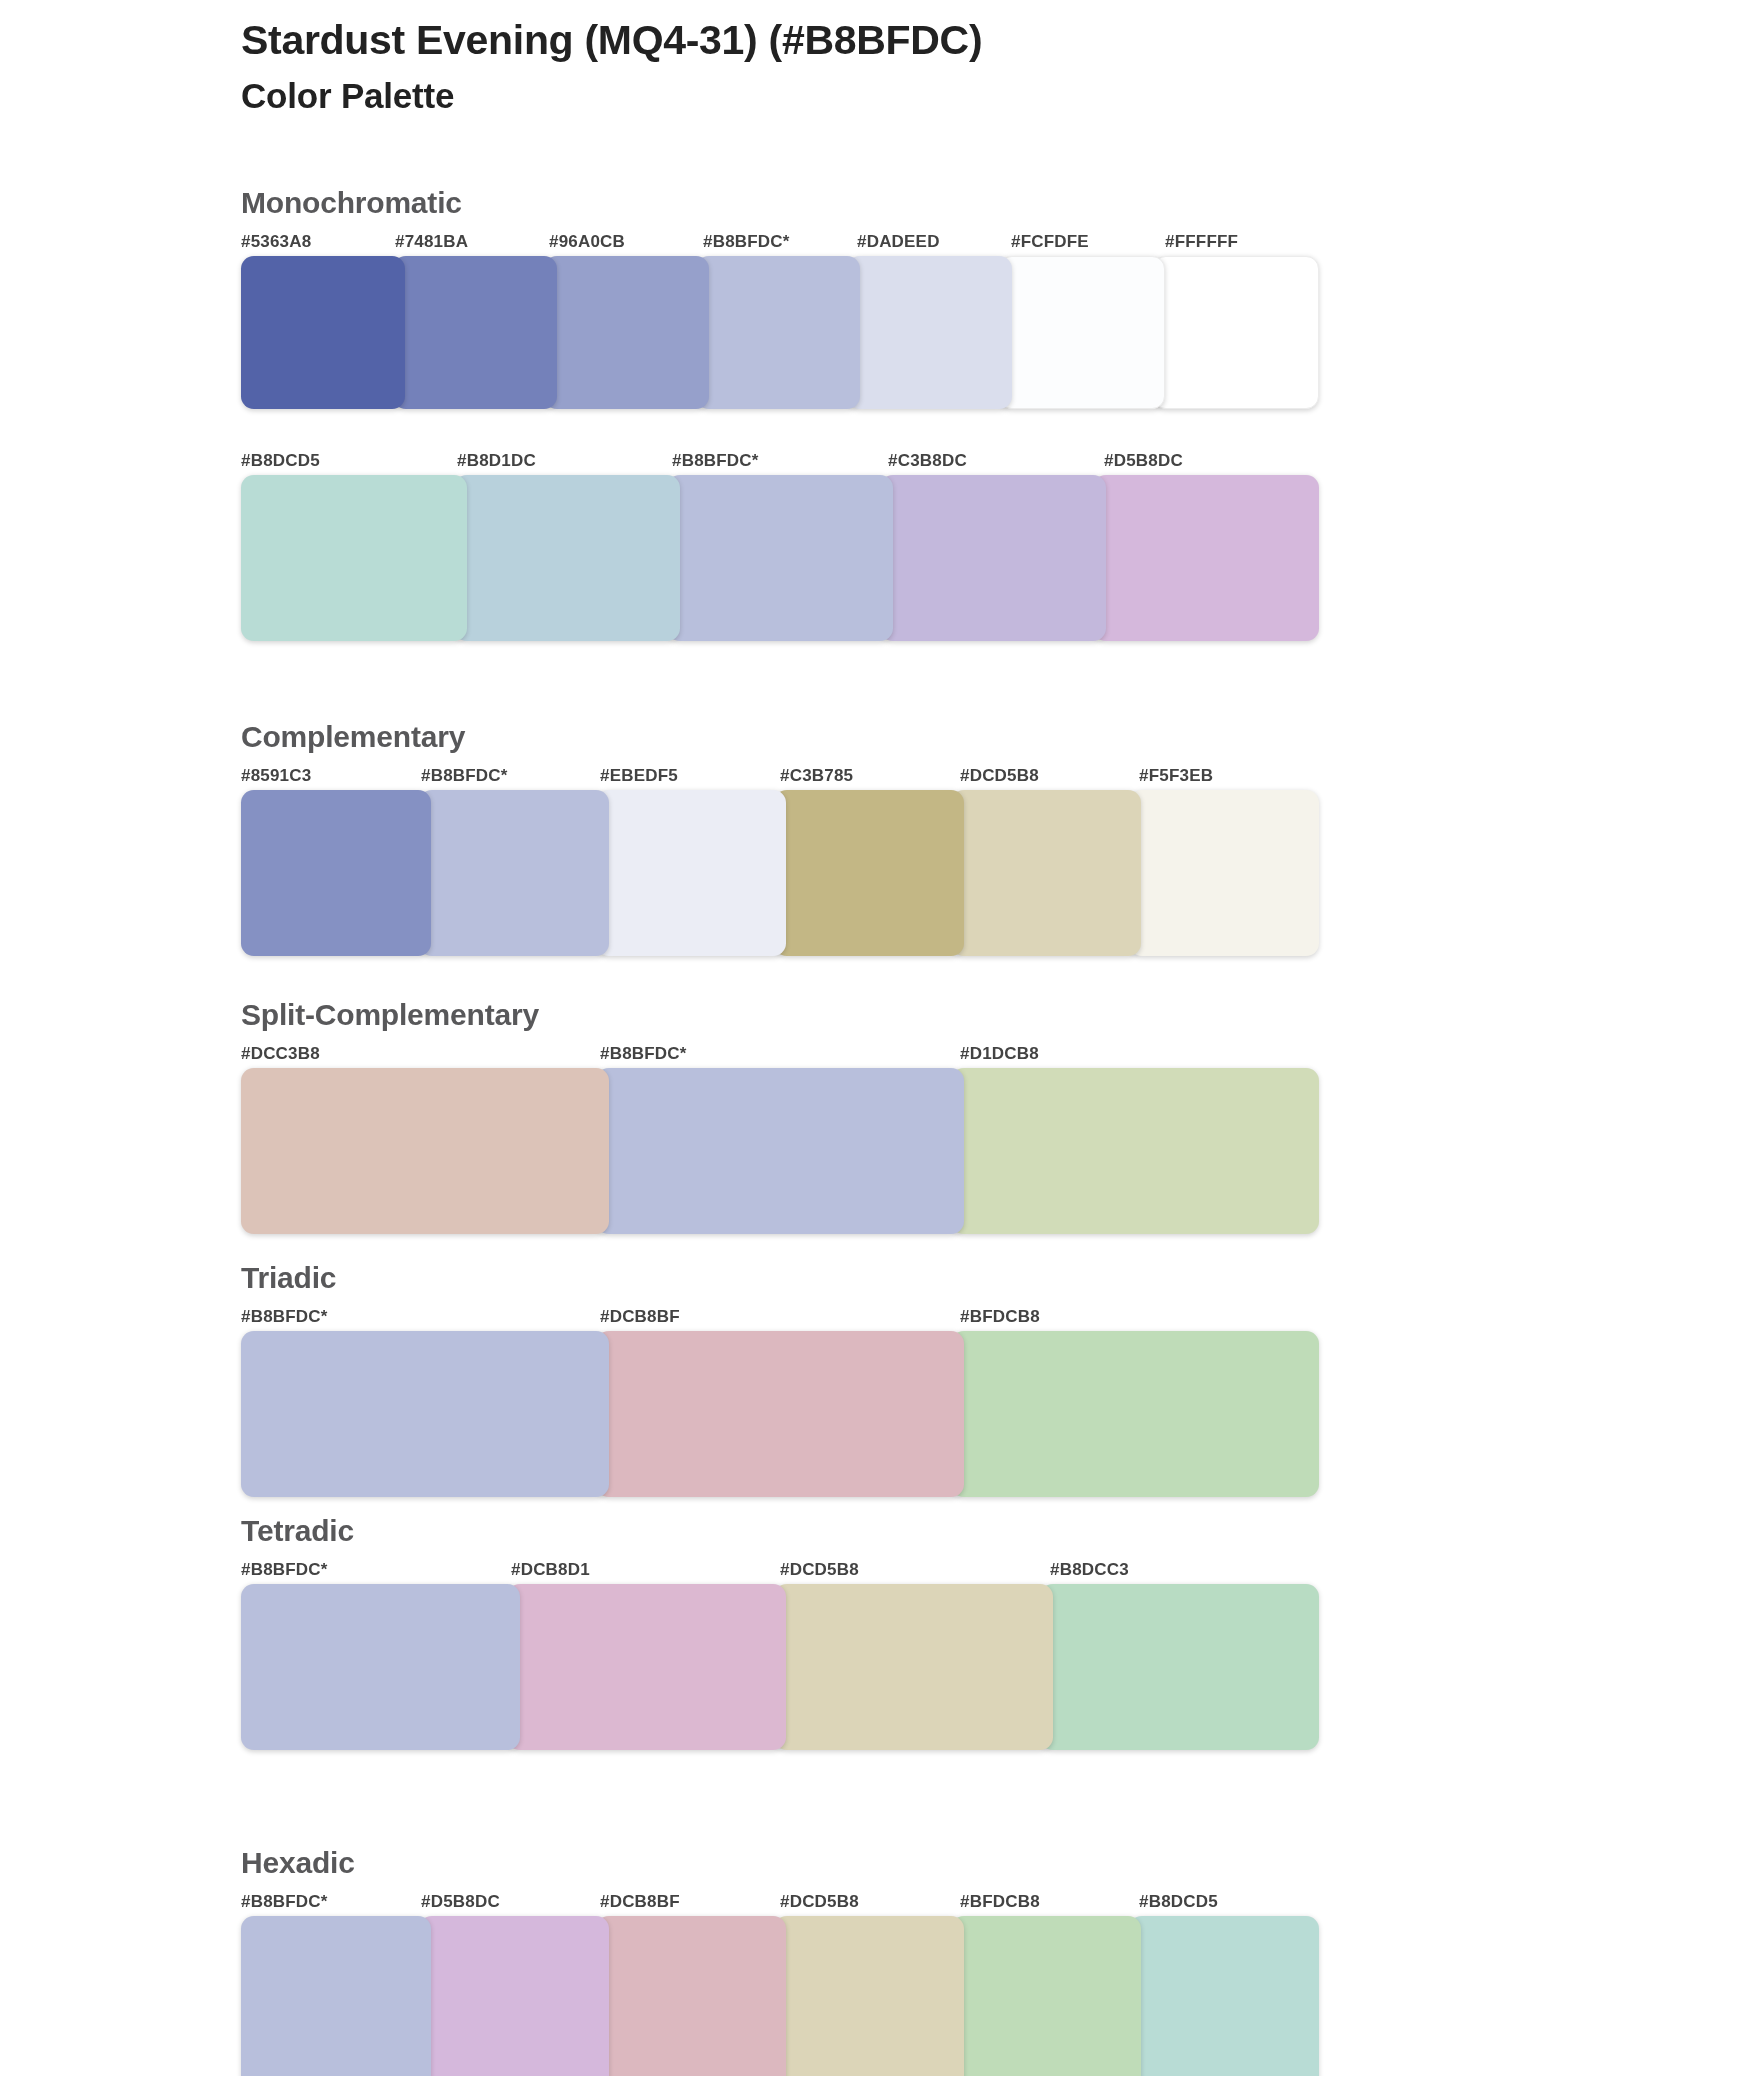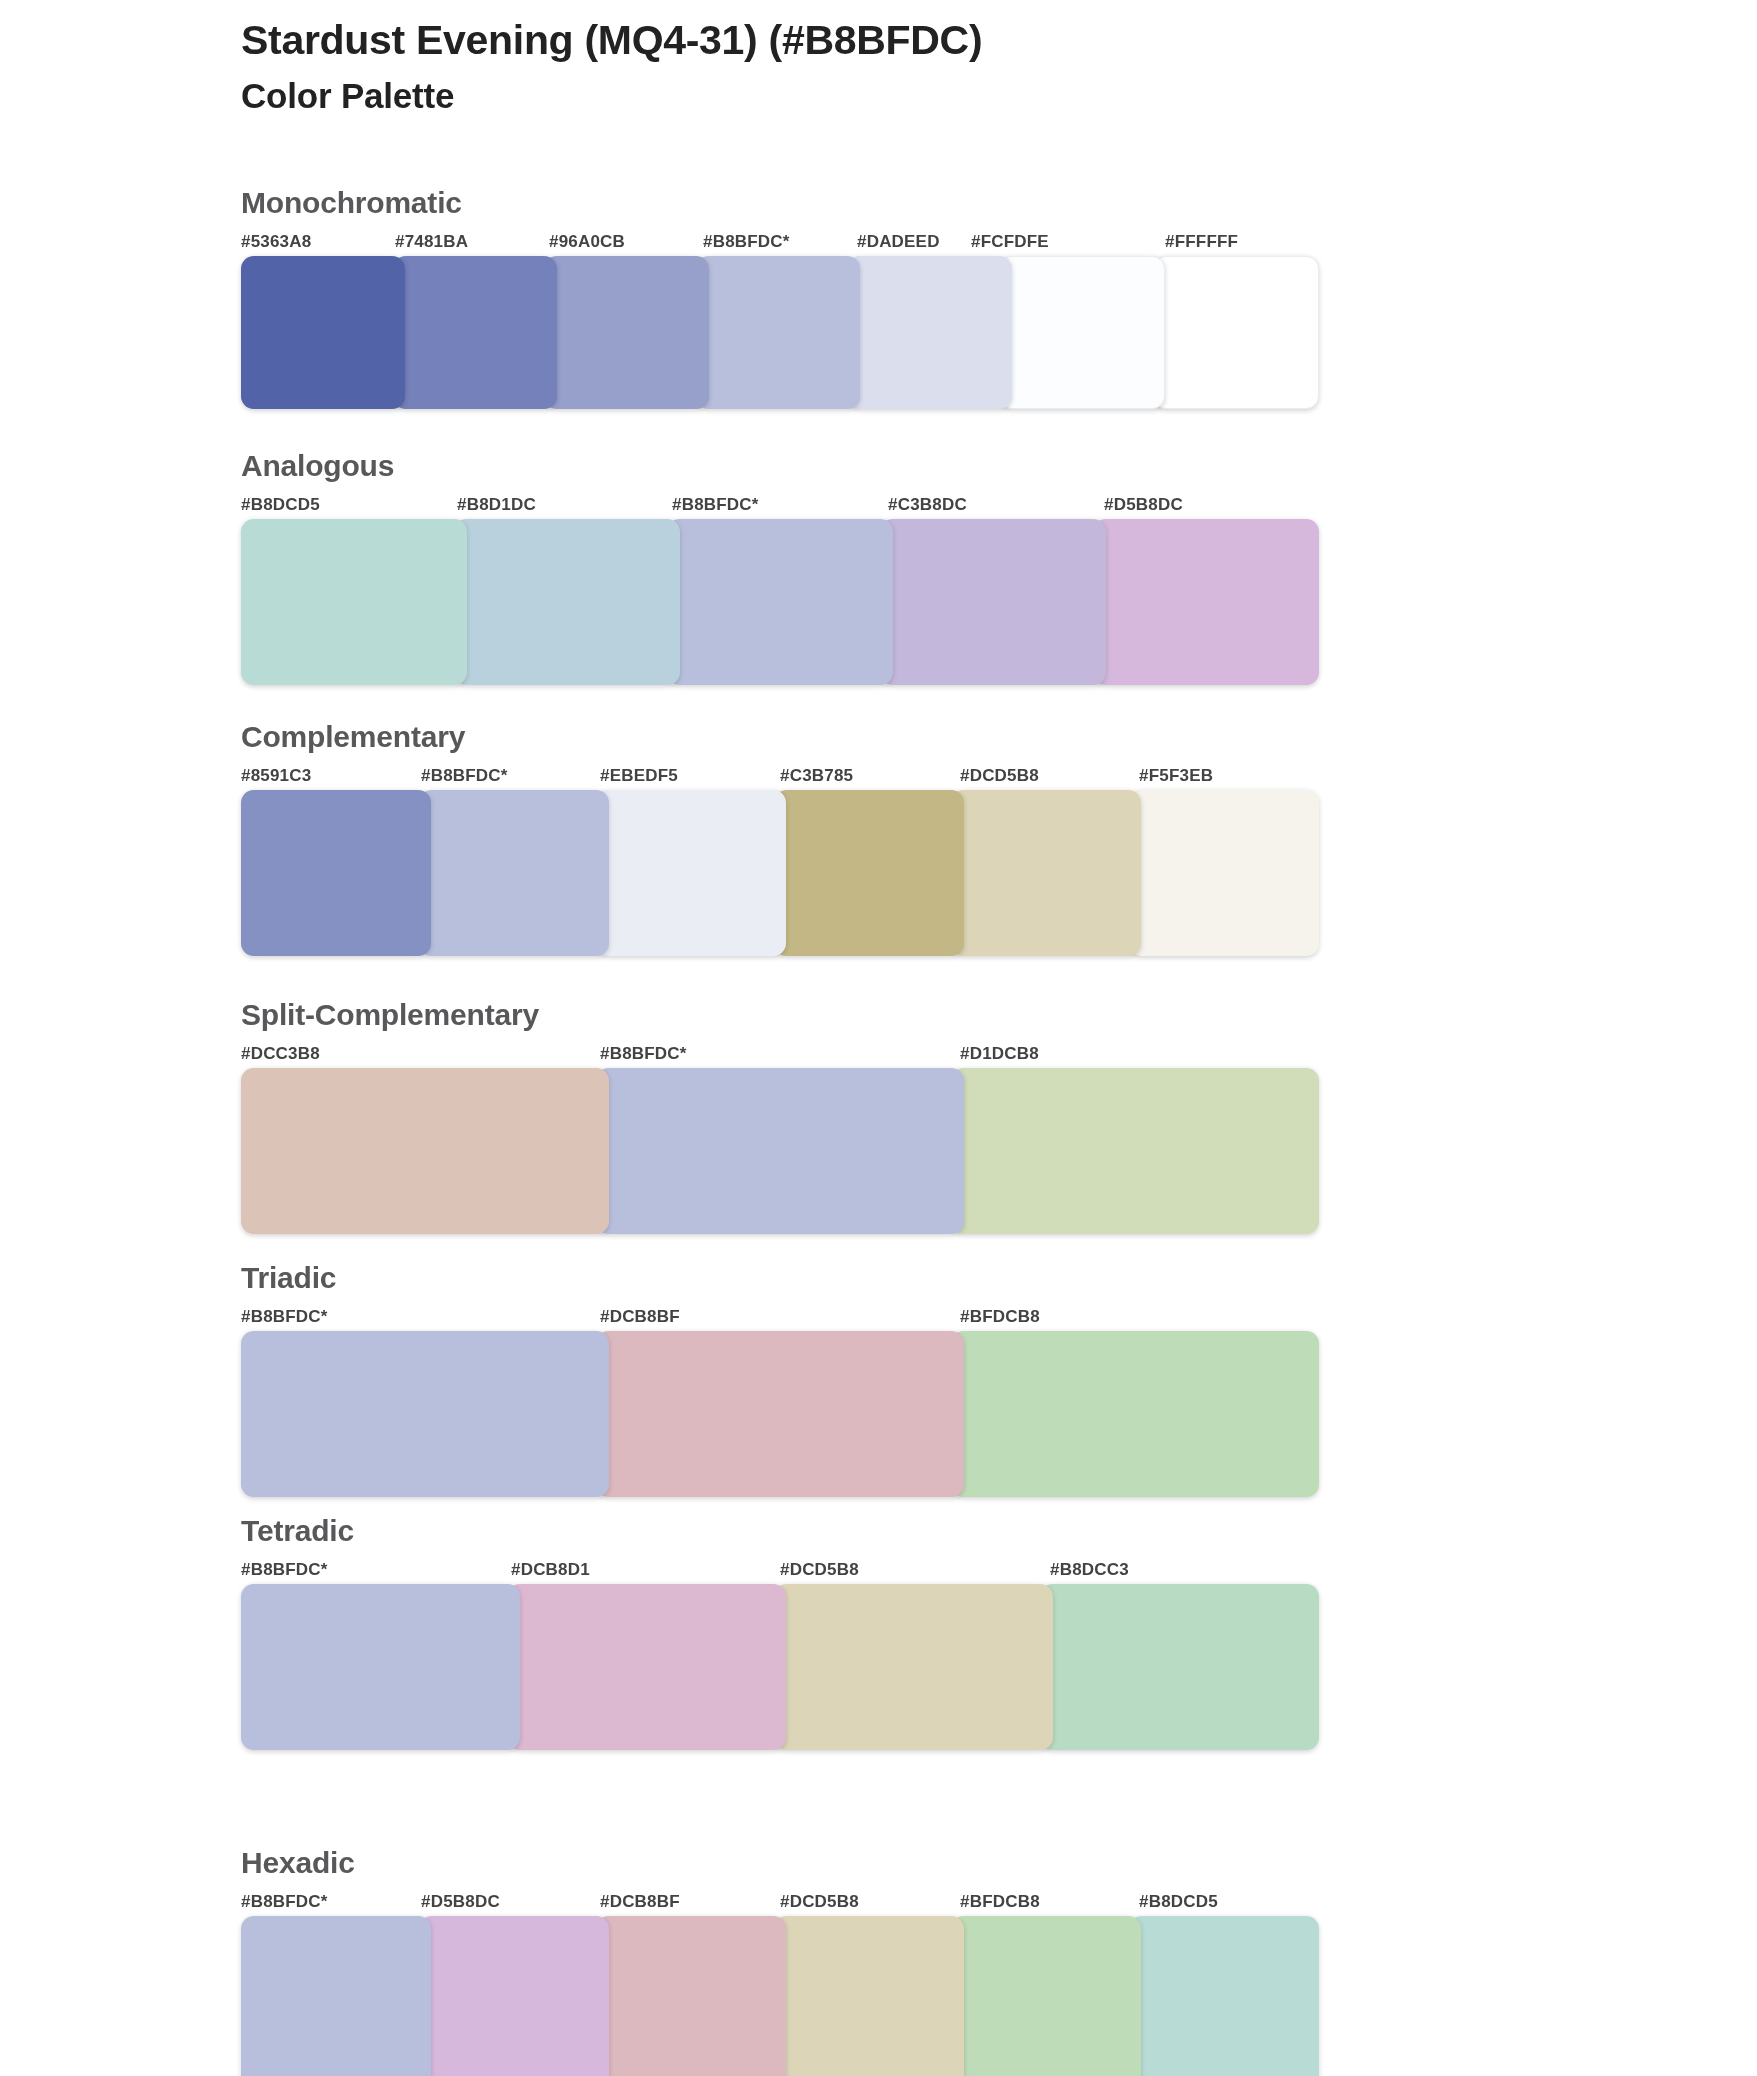--- a/index.html
+++ b/index.html
@@ -134,35 +134,34 @@
 
   <div id="sections-host">
       <div class="section" style="top: 188px;">
         <div class="section-heading">Monochromatic</div>
         <div class="swatch-labels">
           <div class="swatch-label" style="left: 0px;">#5363A8</div>
           <div class="swatch-label" style="left: 154px;">#7481BA</div>
           <div class="swatch-label" style="left: 308px;">#96A0CB</div>
           <div class="swatch-label" style="left: 462px;">#B8BFDC*</div>
           <div class="swatch-label" style="left: 616px;">#DADEED</div>
-          <div class="swatch-label" style="left: 730px; text-align: center;">#FCFDFE</div>
+          <div class="swatch-label" style="left: 770px; text-align: center;">#FCFDFE</div>
           <div class="swatch-label" style="left: 924px;">#FFFFFF</div>
         </div>
         <div class="swatch-row" style="height: 153px;">
           <div class="swatch" style="background: rgb(83, 99, 168);"></div>
           <div class="swatch" style="background: rgb(116, 129, 186);"></div>
           <div class="swatch" style="background: rgb(150, 160, 203);"></div>
           <div class="swatch" style="background: rgb(184, 191, 220);"></div>
           <div class="swatch" style="background: rgb(218, 222, 237);"></div>
           <div class="swatch is-white" style="background: rgb(252, 253, 254);"></div>
           <div class="swatch is-white" style="background: rgb(255, 255, 255);"></div>
         </div>
       </div>
       <div class="section" style="top: 451px;">
-        <div class="section-heading">Analogous</div>
         <div class="swatch-labels">
           <div class="swatch-label" style="left: 0px;">#B8DCD5</div>
           <div class="swatch-label" style="left: 216px;">#B8D1DC</div>
           <div class="swatch-label" style="left: 431px;">#B8BFDC*</div>
           <div class="swatch-label" style="left: 647px;">#C3B8DC</div>
           <div class="swatch-label" style="left: 863px;">#D5B8DC</div>
         </div>
         <div class="swatch-row" style="height: 166px;">
           <div class="swatch" style="background: rgb(184, 220, 213);"></div>
           <div class="swatch" style="background: rgb(184, 209, 220);"></div>

